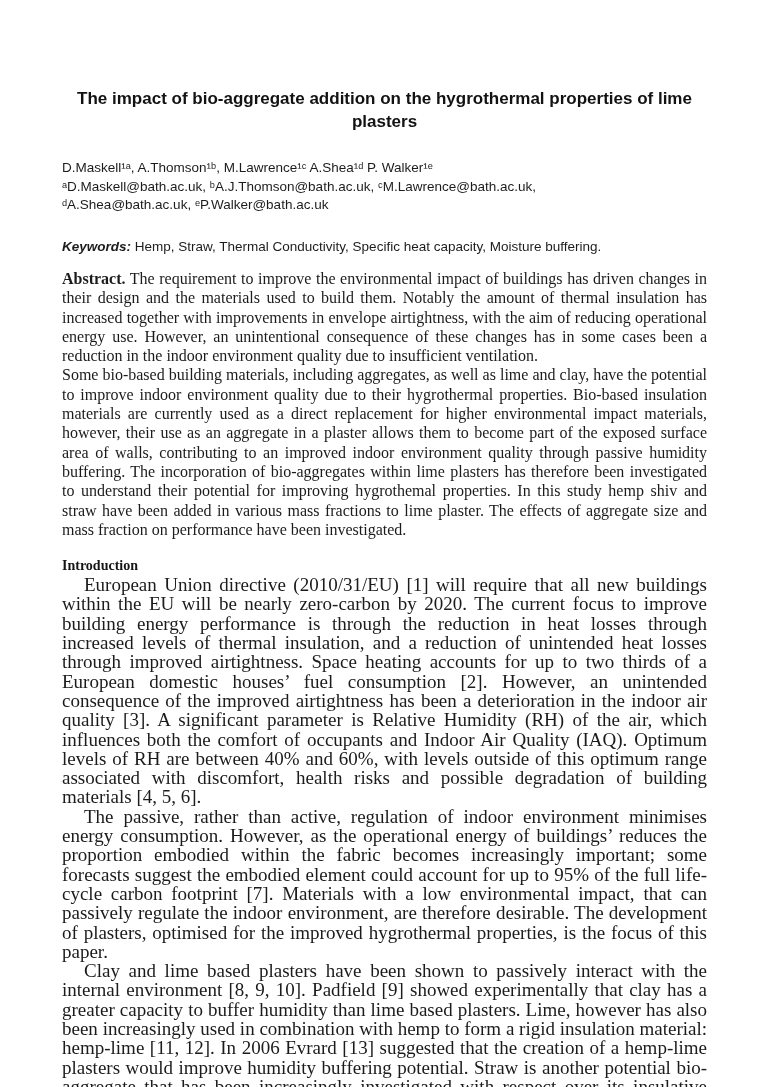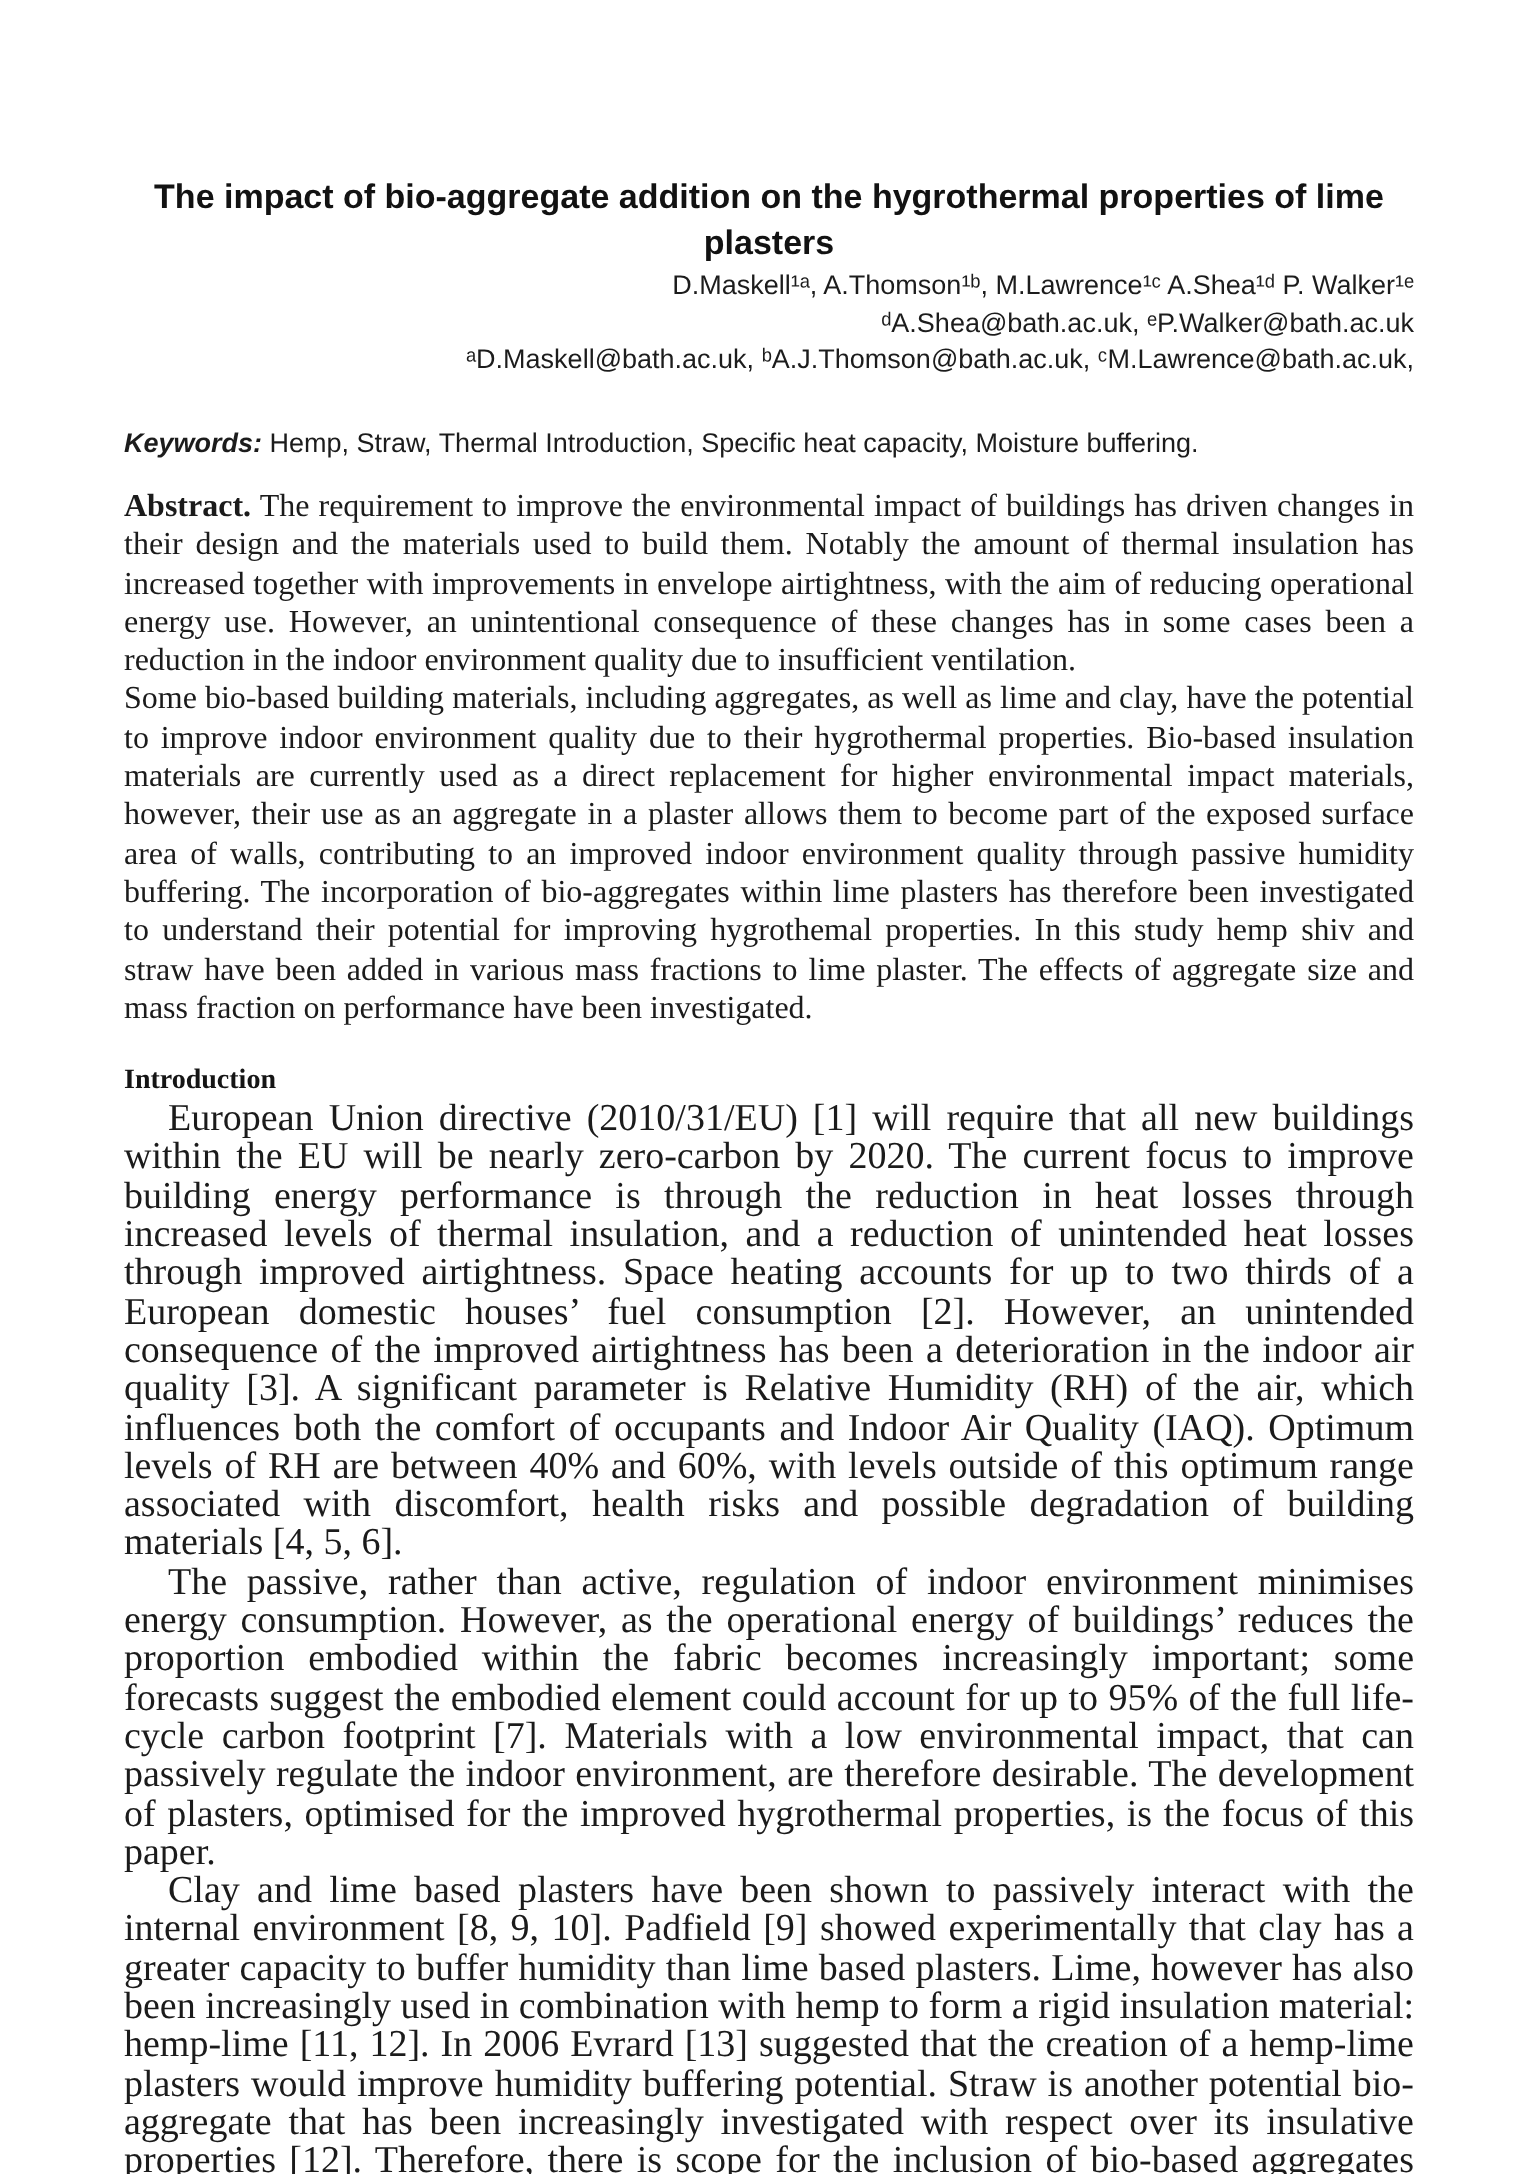--- a/index.html
+++ b/index.html
@@ -20,25 +20,25 @@
 
   .doc-title {
     font-family: "Liberation Sans", "DejaVu Sans", sans-serif;
     font-size: 17px;
     line-height: 23px;
     font-weight: bold;
     text-align: center;
     color: #121212;
   }
   .author-block {
-    margin-top: 1px;
+    margin-top: 26px;
     font-family: "Liberation Sans", "DejaVu Sans", sans-serif;
     font-size: 13.5px;
     line-height: 18.5px;
-    text-align: right;
+    text-align: left;
     color: #1c1c1c;
   }
   .keywords {
     margin-top: 23px;
     max-width: 608px;
     font-family: "Liberation Sans", "DejaVu Sans", sans-serif;
     font-size: 13.5px;
     line-height: 18.5px;
     color: #1c1c1c;
   }
@@ -73,25 +73,25 @@
 </head>
 <body>
 
 <div class="page">
   <div class="content">
 
     <div class="doc-title">The impact of bio-aggregate addition on the hygrothermal properties of lime plasters</div>
 
     <div class="author-block">
       <div>D.Maskell¹ᵃ, A.Thomson¹ᵇ, M.Lawrence¹ᶜ A.Shea¹ᵈ P. Walker¹ᵉ</div>
+      <div>ᵃD.Maskell@bath.ac.uk, ᵇA.J.Thomson@bath.ac.uk, ᶜM.Lawrence@bath.ac.uk,</div>
       <div>ᵈA.Shea@bath.ac.uk, ᵉP.Walker@bath.ac.uk</div>
-      <div>ᵃD.Maskell@bath.ac.uk, ᵇA.J.Thomson@bath.ac.uk, ᶜM.Lawrence@bath.ac.uk,</div>
     </div>
 
-    <div class="keywords"><b>Keywords:</b><span> Hemp, Straw, Thermal Introduction, Specific heat capacity, Moisture buffering.</span></div>
+    <div class="keywords"><b>Keywords:</b><span> Hemp, Straw, Thermal Conductivity, Specific heat capacity, Moisture buffering.</span></div>
 
     <div class="abstract">
       <div class="para"><b>Abstract.</b><span> The requirement to improve the environmental impact of buildings has driven changes in their design and the materials used to build them. Notably the amount of thermal insulation has increased together with improvements in envelope airtightness, with the aim of reducing operational energy use. However, an unintentional consequence of these changes has in some cases been a reduction in the indoor environment quality due to insufficient ventilation.</span></div>
       <div class="para">Some bio-based building materials, including aggregates, as well as lime and clay, have the potential to improve indoor environment quality due to their hygrothermal properties. Bio-based insulation materials are currently used as a direct replacement for higher environmental impact materials, however, their use as an aggregate in a plaster allows them to become part of the exposed surface area of walls, contributing to an improved indoor environment quality through passive humidity buffering. The incorporation of bio-aggregates within lime plasters has therefore been investigated to understand their potential for improving hygrothemal properties. In this study hemp shiv and straw have been added in various mass fractions to lime plaster. The effects of aggregate size and mass fraction on performance have been investigated.</div>
     </div>
 
     <div class="intro-heading">Introduction</div>
 
     <div class="body-para">European Union directive (2010/31/EU) [1] will require that all new buildings within the EU will be nearly zero-carbon by 2020. The current focus to improve building energy performance is through the reduction in heat losses through increased levels of thermal insulation, and a reduction of unintended heat losses through improved airtightness. Space heating accounts for up to two thirds of a European domestic houses’ fuel consumption [2]. However, an unintended consequence of the improved airtightness has been a deterioration in the indoor air quality [3]. A significant parameter is Relative Humidity (RH) of the air, which influences both the comfort of occupants and Indoor Air Quality (IAQ). Optimum levels of RH are between 40% and 60%, with levels outside of this optimum range associated with discomfort, health risks and possible degradation of building materials [4, 5, 6].</div>
     <div class="body-para">The passive, rather than active, regulation of indoor environment minimises energy consumption. However, as the operational energy of buildings’ reduces the proportion embodied within the fabric becomes increasingly important; some forecasts suggest the embodied element could account for up to 95% of the full life-cycle carbon footprint [7]. Materials with a low environmental impact, that can passively regulate the indoor environment, are therefore desirable. The development of plasters, optimised for the improved hygrothermal properties, is the focus of this paper.</div>

